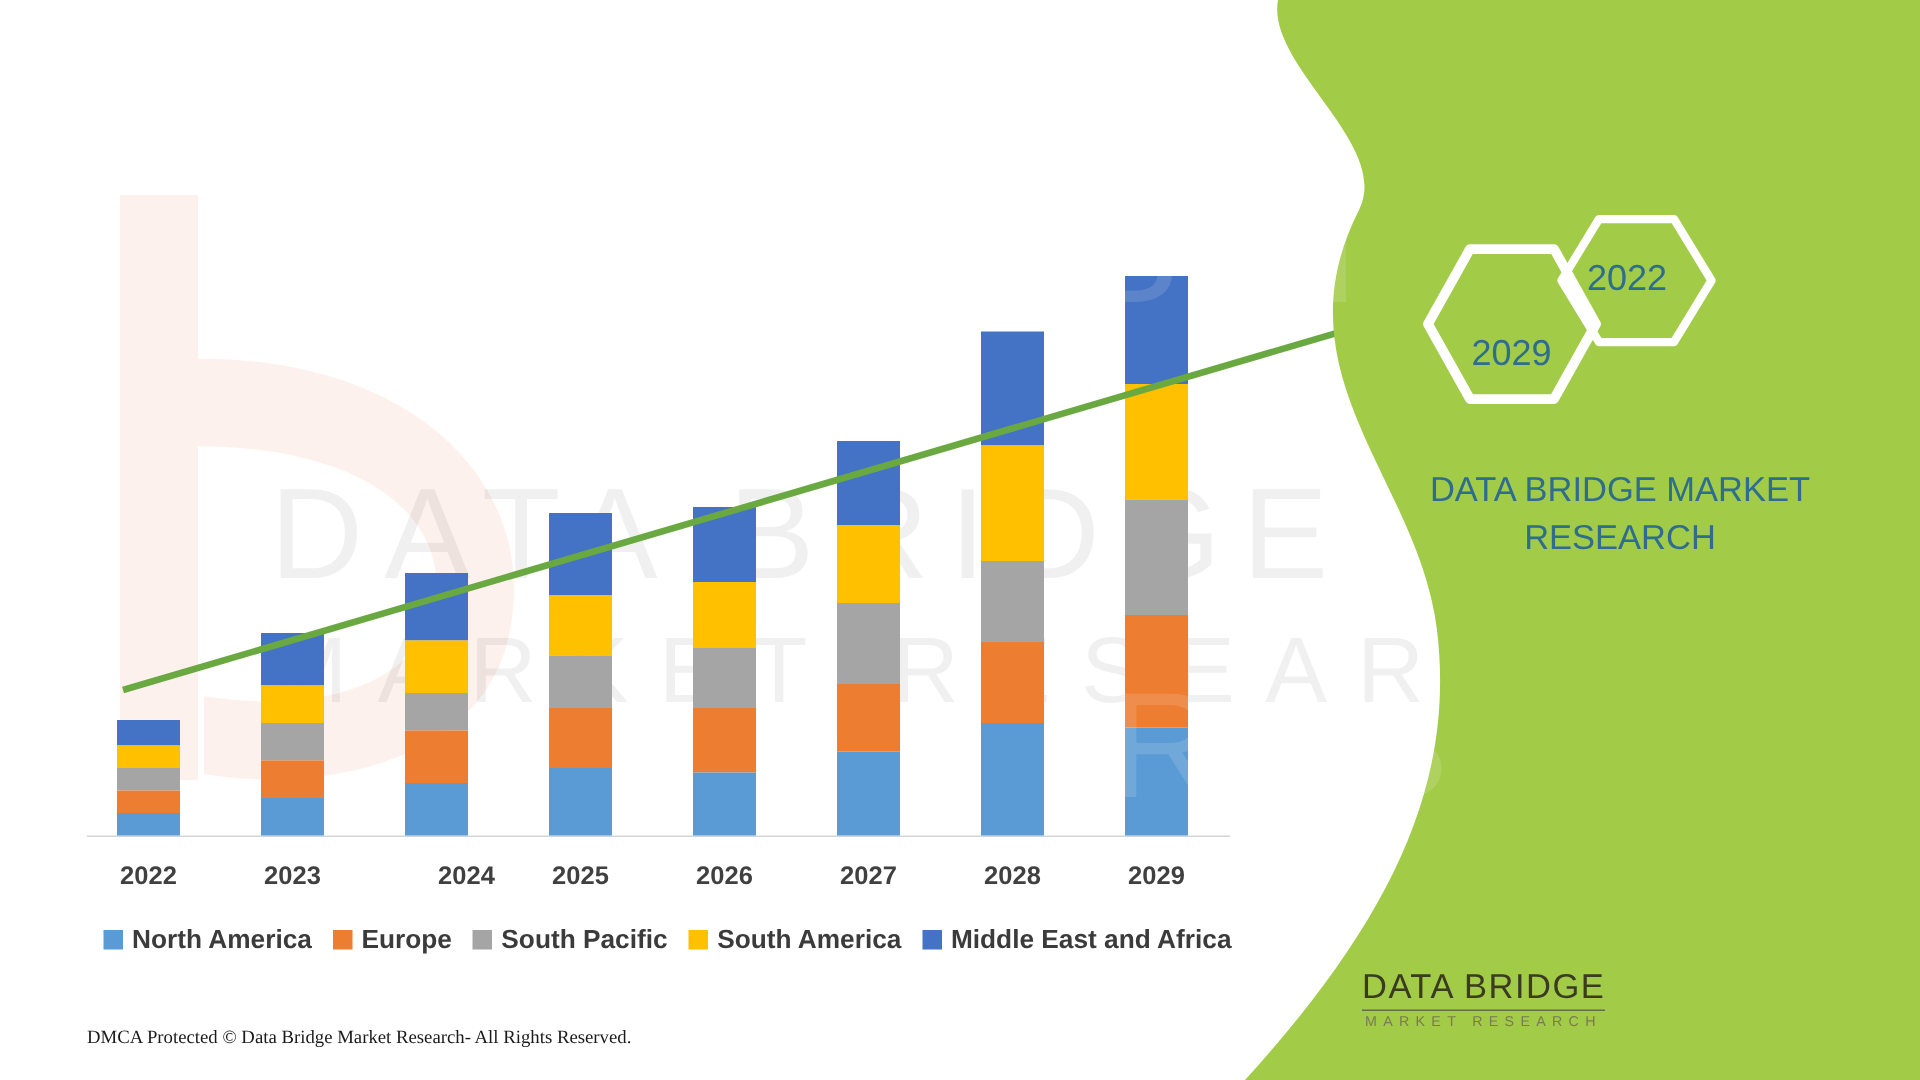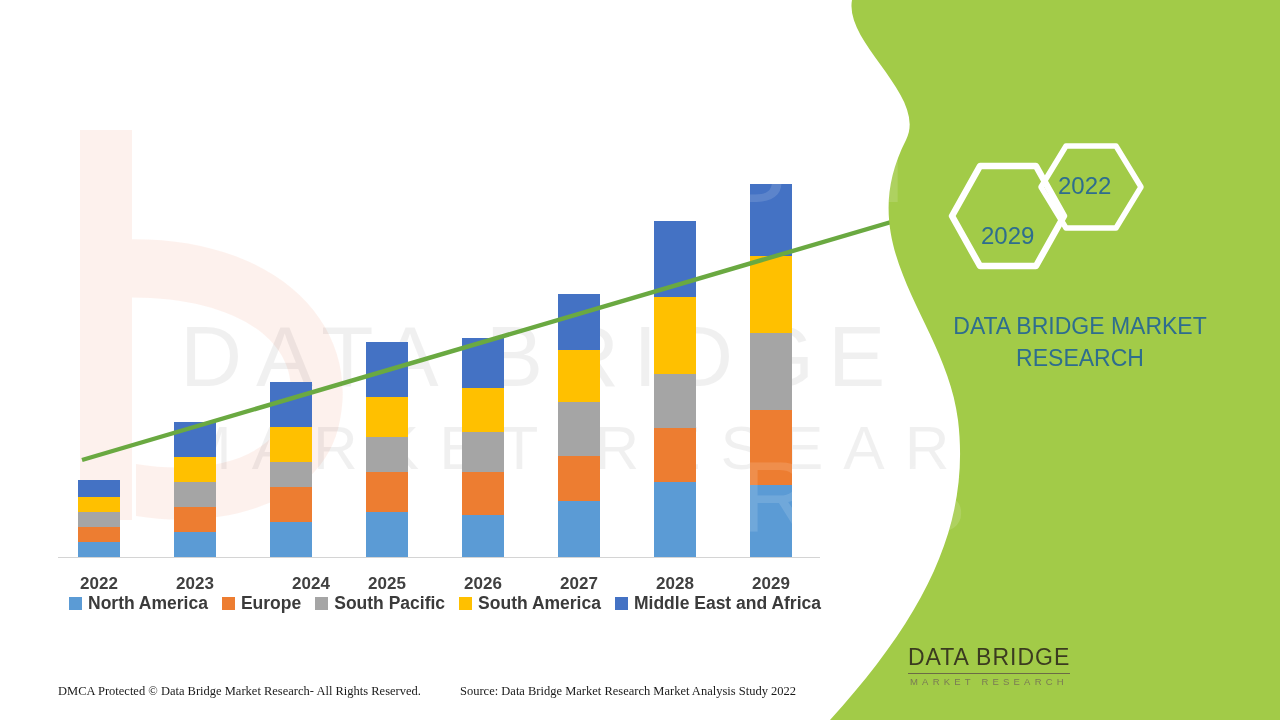--- a/index.html
+++ b/index.html
@@ -47,21 +47,21 @@
   .x-label {
     position:absolute; width:42px; text-align:center;
     font-size:17px; font-weight:bold; color:#404040;
   }
 
   
   .arrow-svg { position:absolute; left:0; top:0; width:1060px; height:600px; pointer-events:none; }
 
   
   .legend {
-    position:absolute; left:50px; top:593px; width:790px;
+    position:absolute; left:50px; top:616px; width:790px;
     display:flex; align-items:center; justify-content:center; gap:14px;
   }
   .legend-item { display:flex; align-items:center; gap:6px; }
   .legend-swatch { width:13px; height:13px; flex:0 0 auto; }
   .legend-label { font-size:17.5px; font-weight:bold; color:#3b3b3b; white-space:nowrap; }
 
   
   .footer-left {
     position:absolute; left:58px; top:684px;
     font-family:"Liberation Serif", serif; font-size:12.5px; color:#1a1a1a;
@@ -219,21 +219,20 @@
         <span class="legend-swatch" style="background: rgb(255, 192, 0);"></span>
         <span class="legend-label">South America</span>
       </div>
       <div class="legend-item">
         <span class="legend-swatch" style="background: rgb(68, 114, 196);"></span>
         <span class="legend-label">Middle East and Africa</span>
       </div>
     </div>
 
   <div class="footer-left">DMCA Protected © Data Bridge Market Research- All Rights Reserved.</div>
-  <div class="footer-right">Source: Data Bridge Market Research Market Analysis Study 2022</div>
 
   <div class="green-panel">
     <svg viewBox="0 0 470 720" preserveAspectRatio="none">
       <path d="M42 0 L470 0 L470 720 L20 720 C120 610 160 520 148 420 C136 320 40 250 96 140 C118 96 34 44 42 0 Z" fill="#a2cb48"></path>
     </svg>
 
     <div class="panel-content">
       <div class="panel-wm" style="left:-90px; top:110px;">BRI</div>
       <div class="panel-wm" style="left:-70px; top:440px;">RES</div>
 

